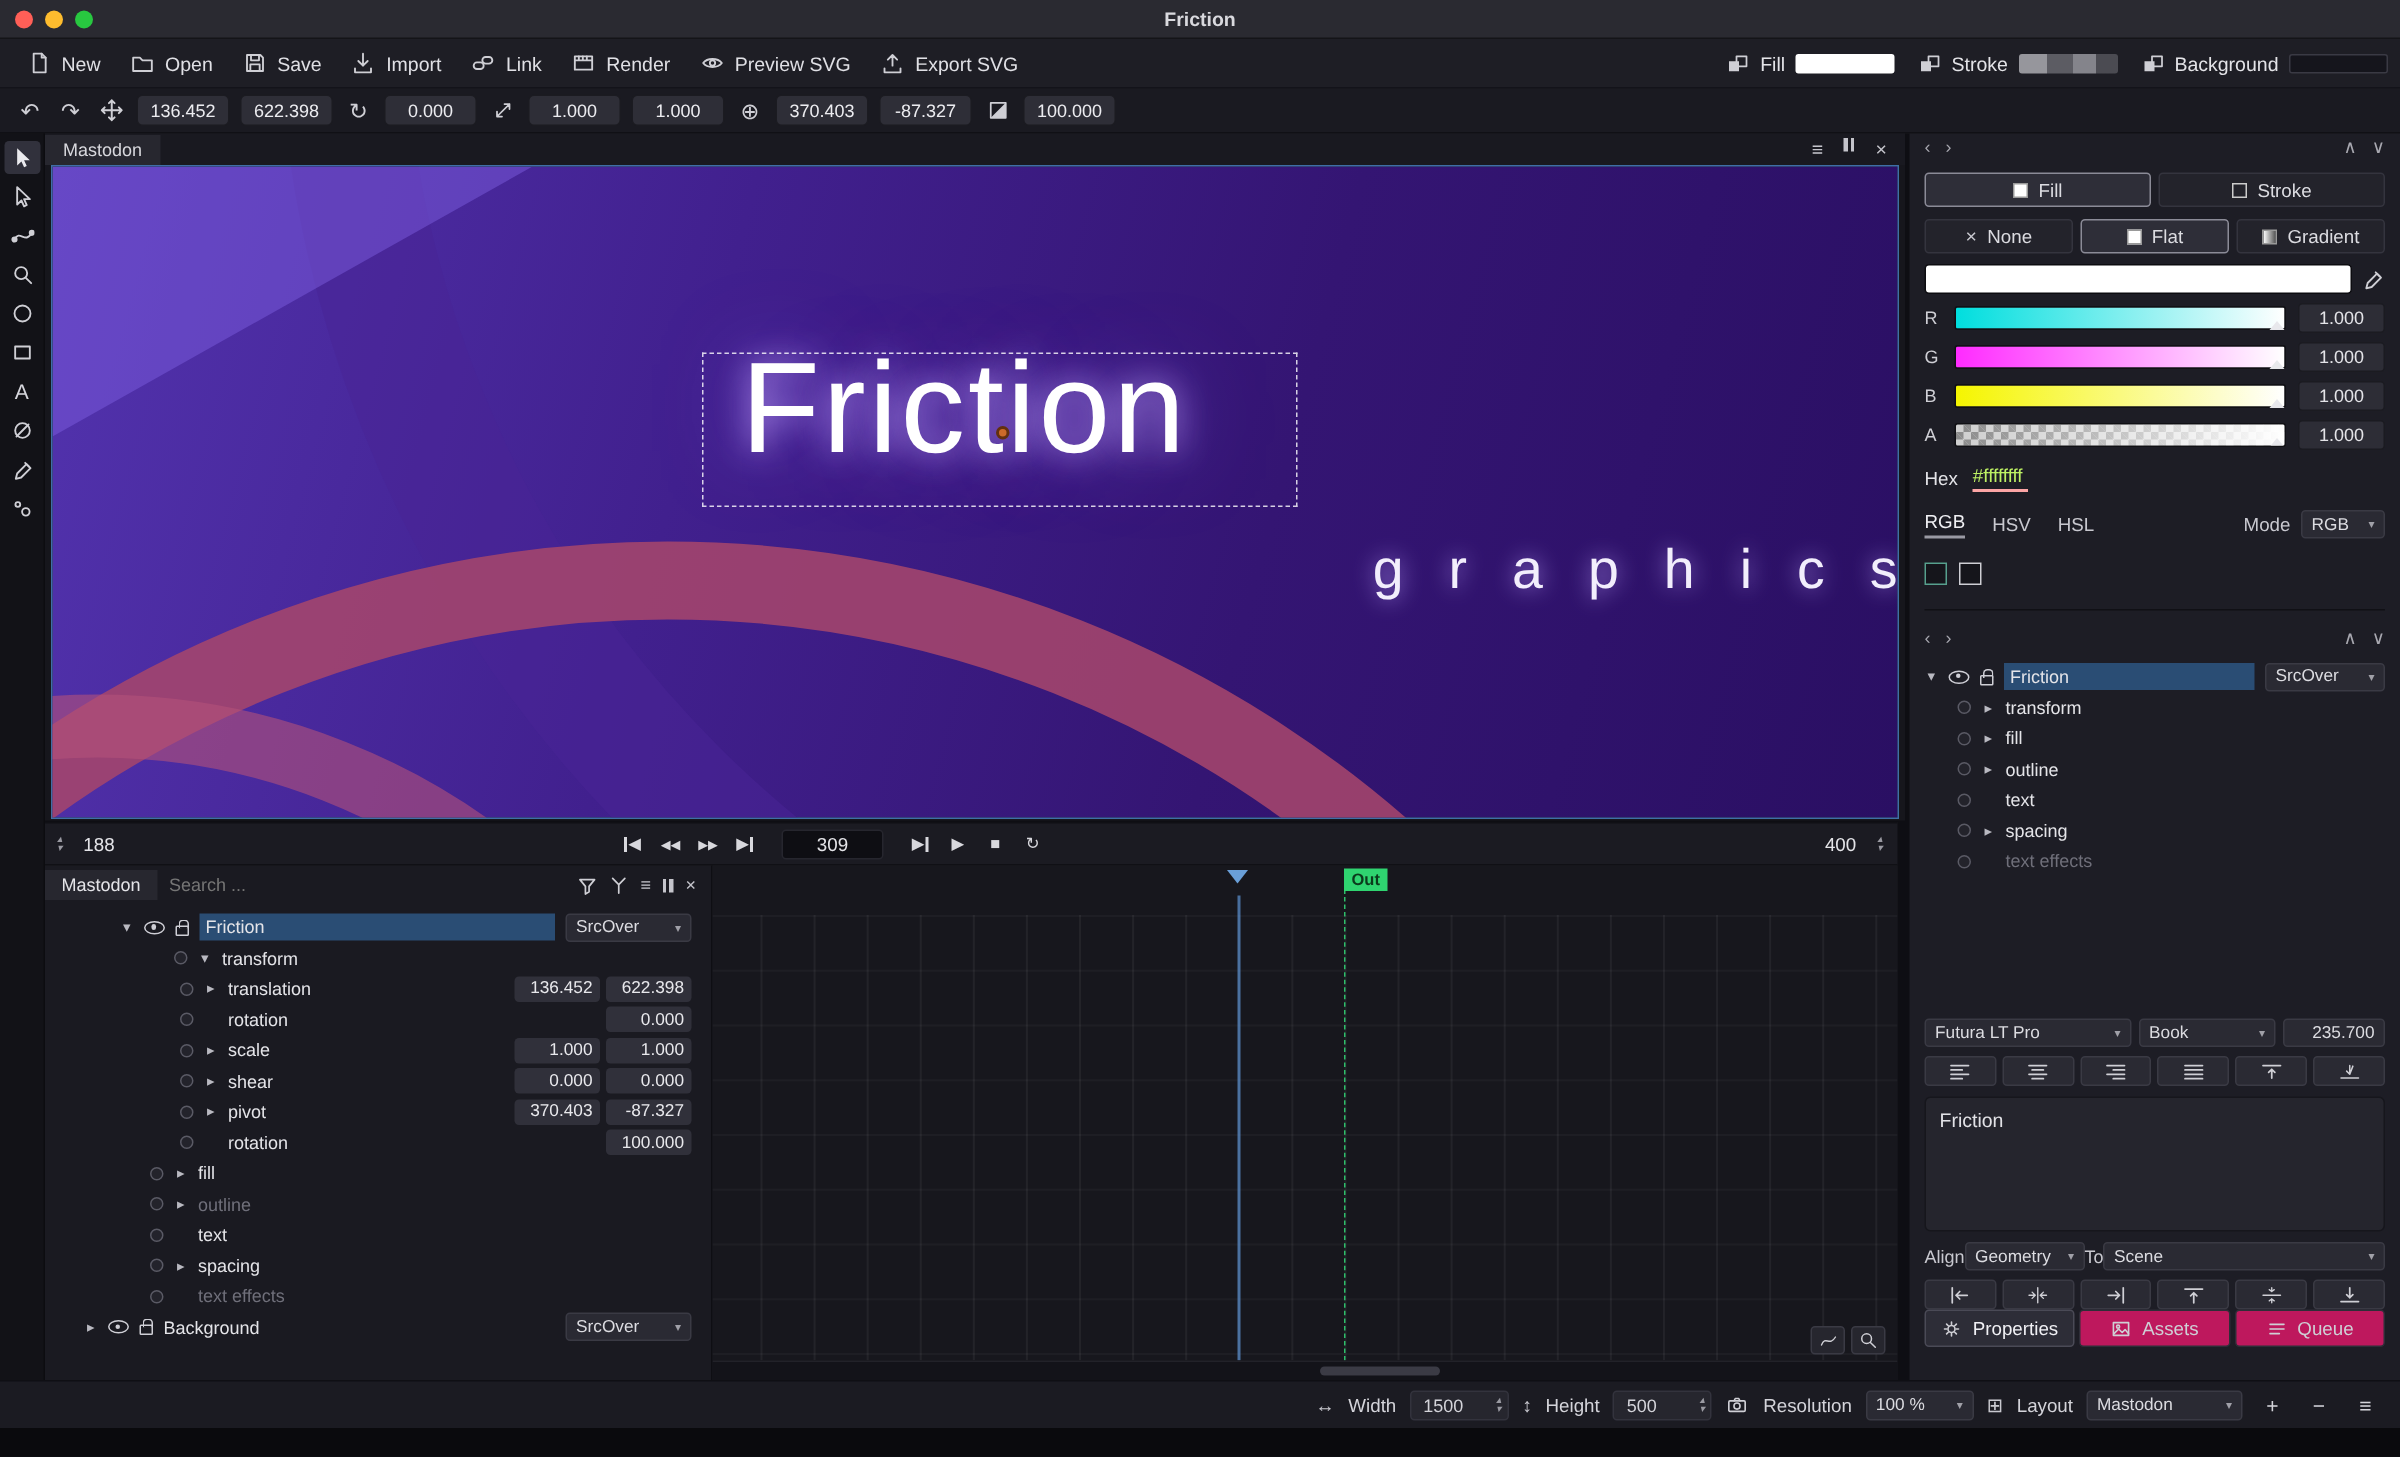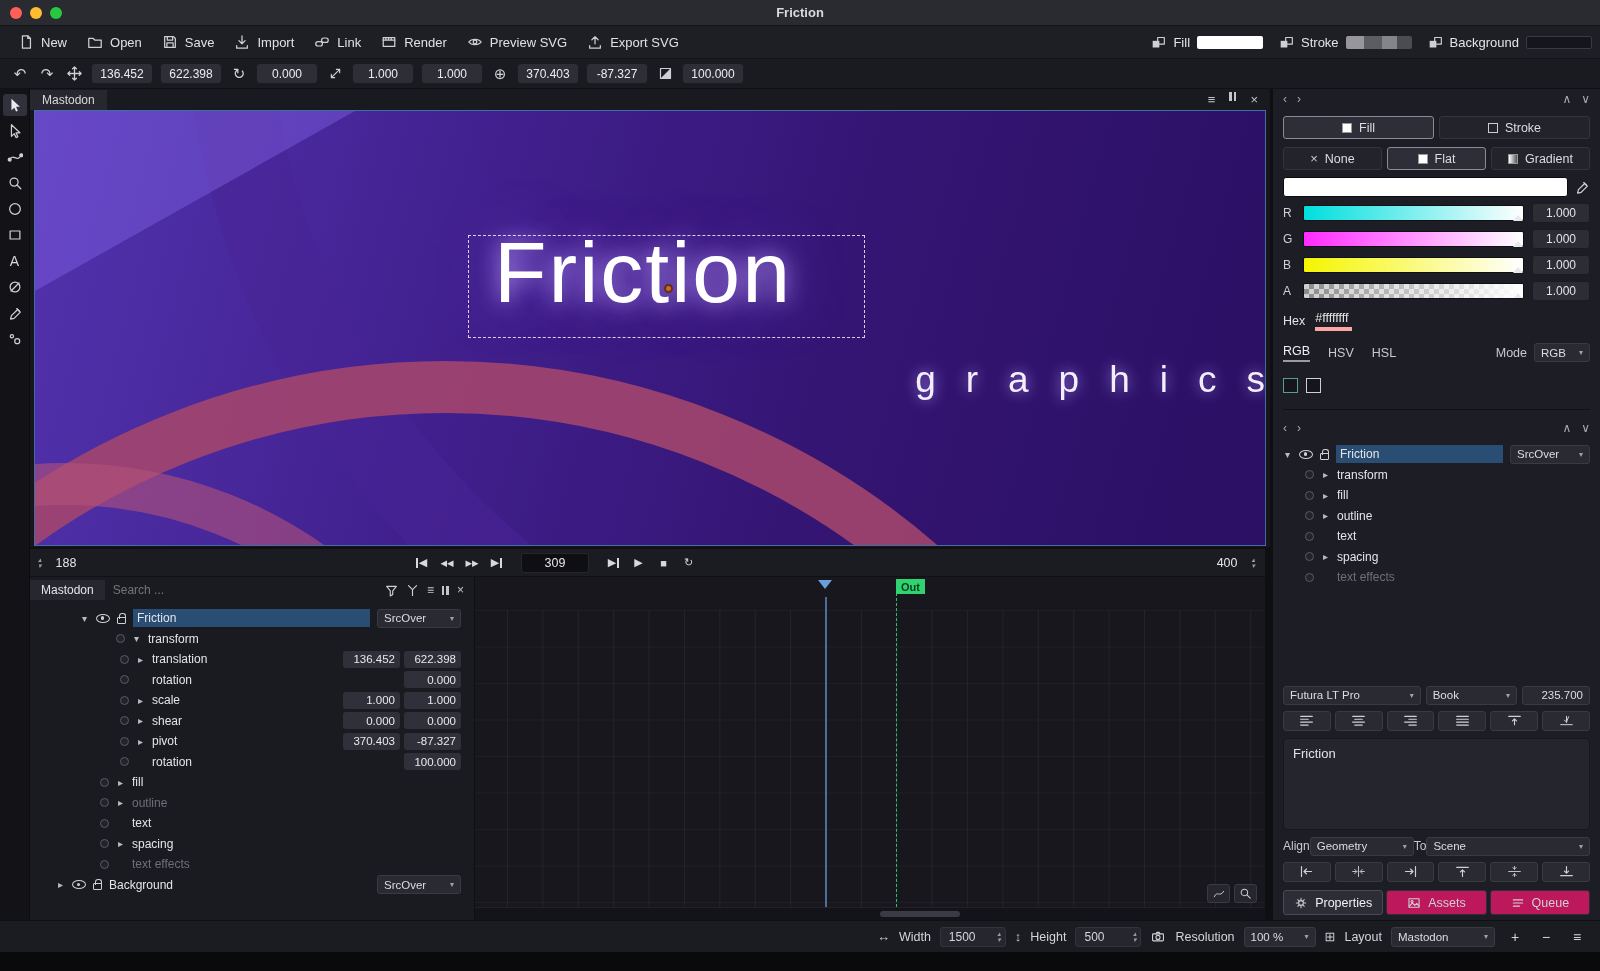--- a/index.html
+++ b/index.html
@@ -110,38 +110,38 @@
 .chlabel{width:12px;font-size:12px;color:#cfcfd5}
 .slider{flex:1;height:16px;border-radius:2px;border:1px solid #101014;position:relative}
 .slider::after{content:"";position:absolute;right:0;bottom:-1px;width:0;height:0;border-left:5px solid transparent;border-right:5px solid transparent;border-bottom:6px solid #e8e8ec}
 .sl-r{background:linear-gradient(90deg,#00dede,#fff)}
 .sl-g{background:linear-gradient(90deg,#ff2bff,#fff)}
 .sl-b{background:linear-gradient(90deg,#f5f500,#fff)}
 .sl-a{background-color:#cfcfcf;background-image:linear-gradient(45deg,#8a8a8a 25%,transparent 25%,transparent 75%,#8a8a8a 75%),linear-gradient(45deg,#8a8a8a 25%,transparent 25%,transparent 75%,#8a8a8a 75%);background-size:10px 10px;background-position:0 0,5px 5px;position:relative;overflow:hidden}
 .sl-a::before{content:"";position:absolute;inset:0;background:linear-gradient(90deg,rgba(255,255,255,0),#fff)}
 .chval{width:58px;height:20px;background:#2d2d36;border:1px solid #1b1b21;border-radius:3px;display:flex;align-items:center;justify-content:center;font-size:12px}
 #hexrow{display:flex;align-items:center;gap:10px;margin-top:10px;font-size:12.5px}
-#hexval{color:#e5e5e5;border-bottom:4px solid #fca5a5;padding:0 4px 2px 0}
+#hexval{color:#bef264;border-bottom:2px solid #fca5a5;padding:0 4px 2px 0}
 #moderow{display:flex;align-items:center;gap:18px;margin-top:12px;font-size:12.5px;color:#c8c8cf}
 .mtab.on{color:#f0f0f4;border-bottom:2px solid #9a9aa4;padding-bottom:2px}
 #moderow .right{margin-left:auto;display:flex;align-items:center;gap:7px}
 #swatchrow{display:flex;gap:8px;margin-top:16px}
 .bswatch{width:15px;height:15px;background:#15151b}
 #divider{height:1px;background:#101015;margin-top:16px}
 
 #otree{margin-top:7px}
 .orow{height:20.5px;display:flex;align-items:center;gap:7px;font-size:12px}
 
 #fontrow{display:flex;gap:5px;margin-top:12px}
 #alignicons{display:flex;gap:4px;margin-top:6px}
 .abtn{flex:1;height:20px;background:#2a2a33;border:1px solid #3a3a44;border-radius:3px;display:flex;align-items:center;justify-content:center}
 #textcontent{margin-top:7px;height:92px;background:#25252d;border:1px solid #16161c;border-radius:4px;padding:7px 9px;font-size:13px;color:#e2e2e6}
 #alignrow{display:flex;align-items:center;gap:0;margin-top:7px;font-size:12px;color:#c8c8cf}
 #alignbtns{display:flex;gap:4px;margin-top:6px}
-#rtabs{margin-top:auto;margin-bottom:5px;display:flex;gap:3px}
+#rtabs{margin-top:auto;margin-bottom:22px;display:flex;gap:3px}
 .rtab{flex:1;height:25px;background:#be185d;border:1px solid #2e2e38;border-radius:3px;display:flex;align-items:center;justify-content:center;gap:7px;font-size:12.5px;color:#cfcfd5}
 .rtab.active{background:#2d2d37;border-color:#4a4a56;color:#f0f0f4}
 
 
 #statusbar{position:absolute;left:0;top:920px;width:1600px;height:32px;background:#1b1b22;border-top:1px solid #0f0f14;display:flex;align-items:center;justify-content:flex-end;gap:9px;padding-right:12px;font-size:12.5px;color:#d4d4da}
 .spinbox{width:66px;height:20px;background:#26262e;border:1px solid #33333d;border-radius:3px;display:flex;align-items:center;justify-content:space-between;padding:0 4px 0 8px;font-size:12px}
 .sbbtn{width:22px;height:20px;display:flex;align-items:center;justify-content:center;color:#d4d4da;font-size:14px}
 #bstrip{position:absolute;left:0;top:952px;width:1600px;height:19px;background:#0a0a0d}
 .glyph{font-size:13px;color:#c8c8cf}
 .pause{display:inline-flex;gap:2px}
@@ -733,21 +733,21 @@
       </div>
     <div class="abtn">
         <svg width="15" height="13" viewBox="0 0 18 14">
           <path d="M2 12h14M9 2v7M9 9 6.5 6.5M9 9l2.5-6.5" stroke-width="1.2"></path>
         </svg>
       </div>
   </div>
   <div id="textcontent">Friction</div>
   <div id="alignrow">
     <span>Align</span>
-    <span class="ddd" style="width:104px">
+    <span class="ddd" style="width:80px">
         <span>Geometry</span>
         <span class="caret">▾</span>
       </span>
     <span>To</span>
     <span class="ddd" style="flex:1">
         <span>Scene</span>
         <span class="caret">▾</span>
       </span>
   </div>
   <div id="alignbtns">

